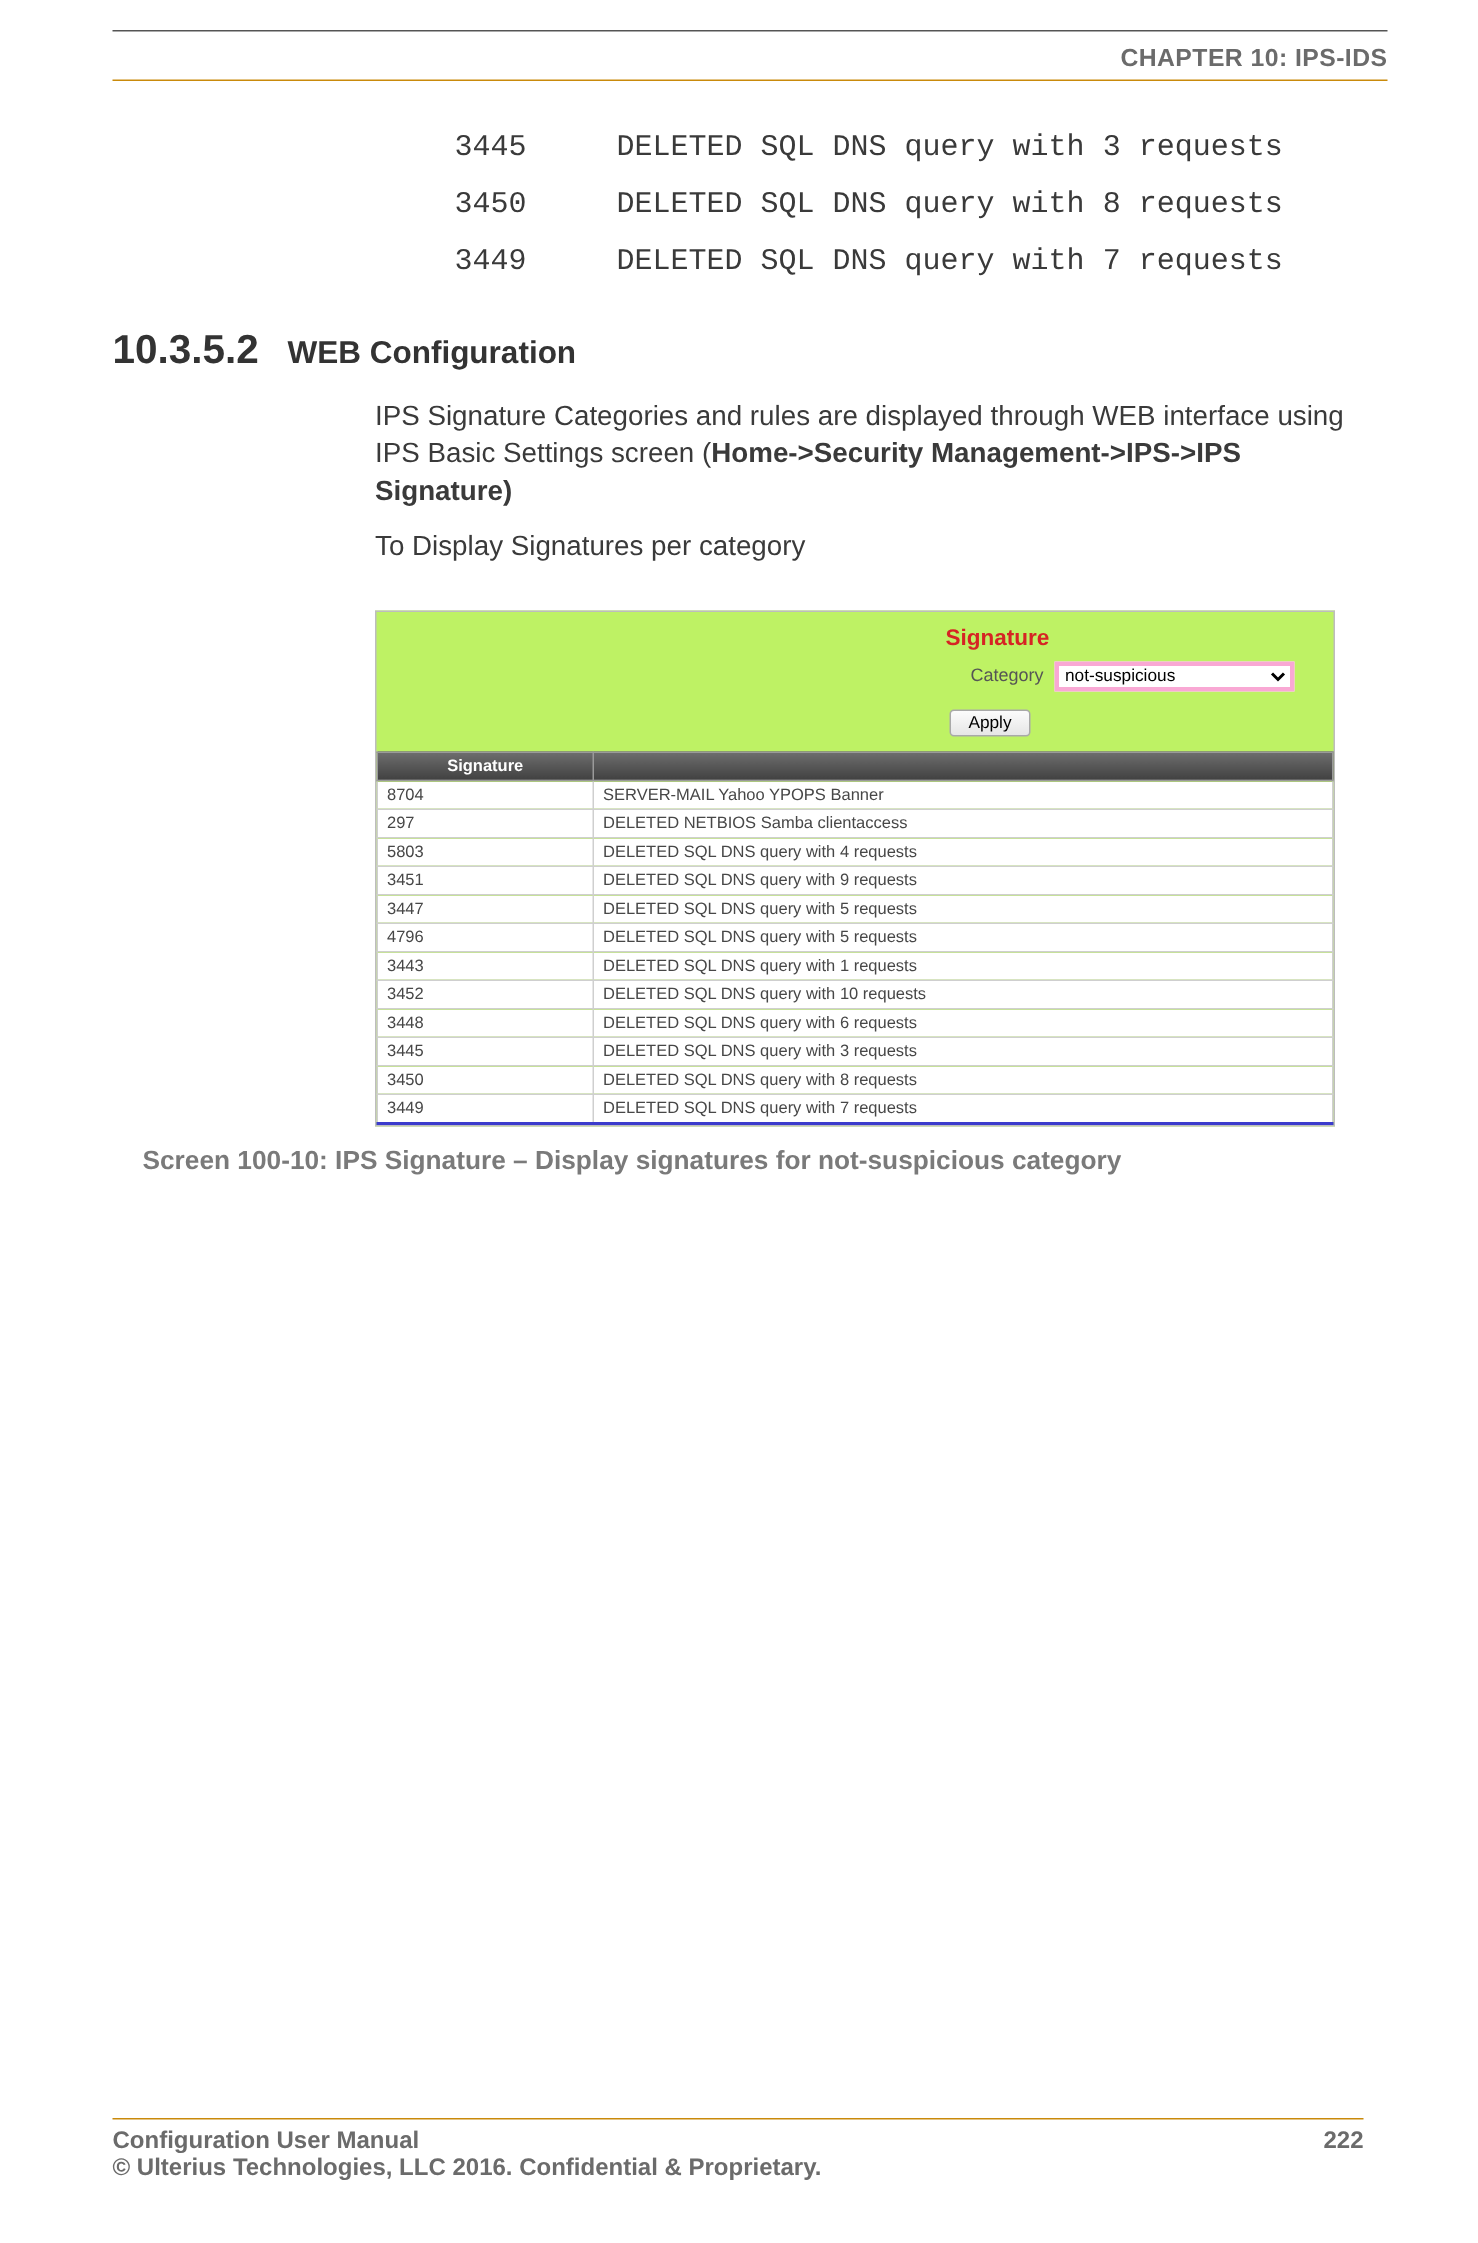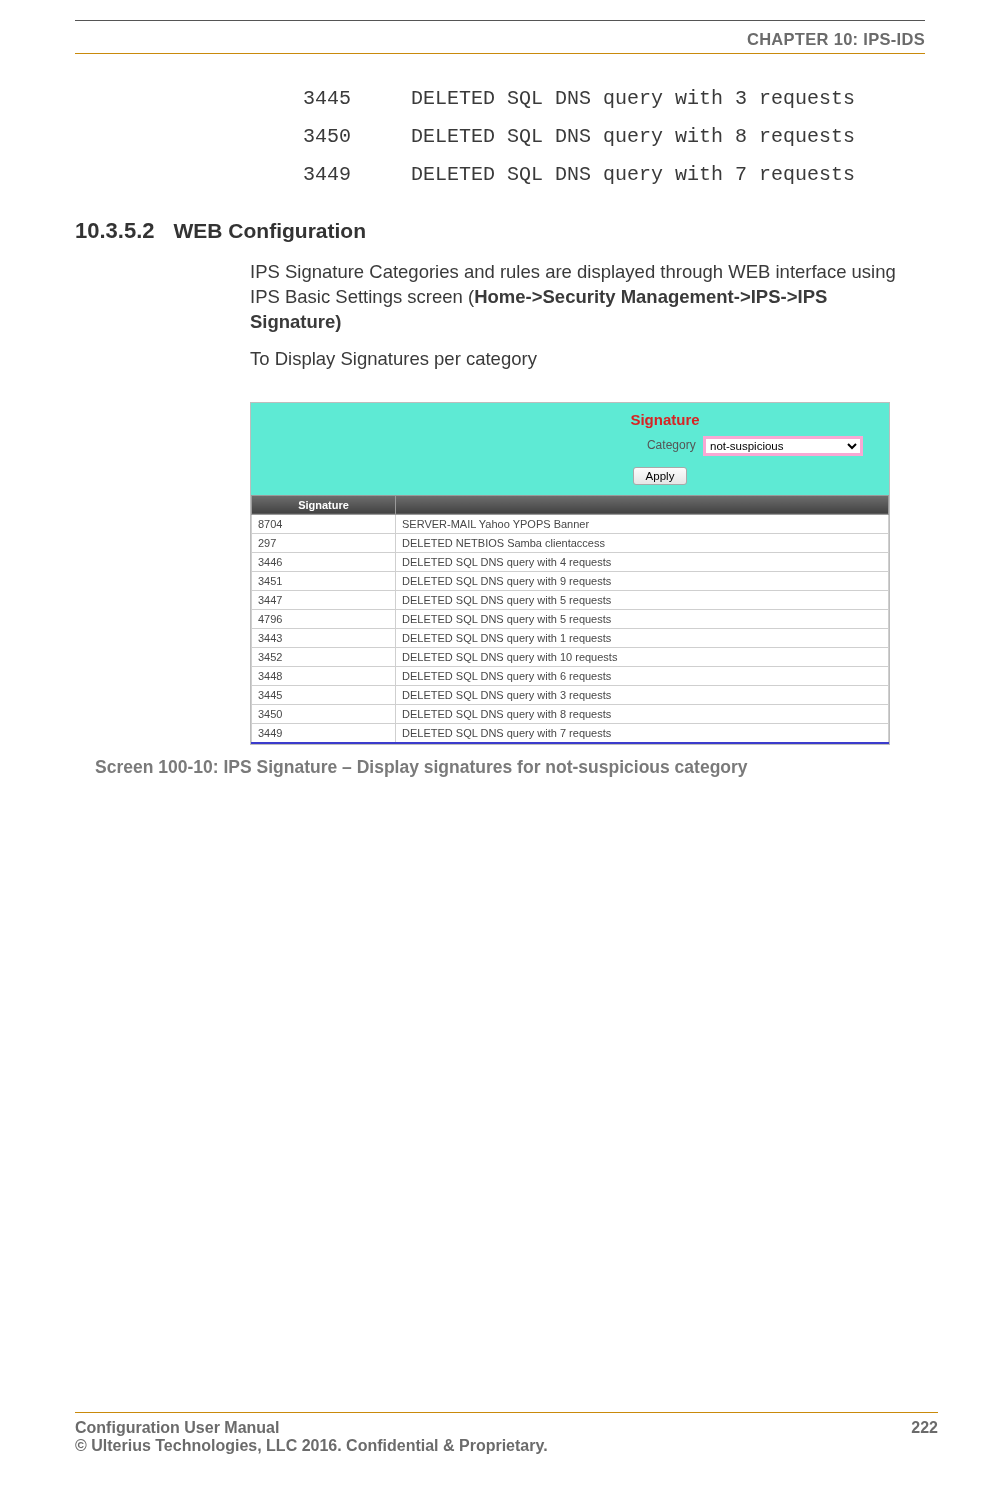--- a/index.html
+++ b/index.html
@@ -23,32 +23,32 @@
     margin-bottom: 26px;
   }
   .code-block {
     font-family: "Courier New", Courier, monospace;
     font-size: 20px;
     color: #3a3a3a;
     margin-left: 228px;
     line-height: 1.9;
     margin-bottom: 24px;
   }
-  .sect-num { font-weight: bold; font-size: 22px; color: #333; }
+  .sect-num { font-weight: bold; font-size: 27px; color: #333; }
   .sect-title { font-weight: bold; font-size: 21px; color: #333; margin-left: 14px; }
   .section-row { margin-bottom: 16px; }
   .body-text { margin-left: 175px; margin-right: 10px; font-size: 18.5px; color: #3a3a3a; line-height: 1.35; margin-bottom: 12px; }
   .body-text .bold { font-weight: bold; }
   .figure-wrap {
     margin: 30px 0 12px 175px;
     width: 640px;
   }
   .figure {
     border: 1px solid #bdbdbd;
-    background: #5eead4;
+    background: #bef264;
     width: 100%;
   }
   .fig-top { padding: 6px 6px 4px 6px; }
   .fig-title-row { text-align: center; margin-bottom: 6px; }
   .sig-label { font-weight: bold; color: #d62424; font-size: 15px; margin-left: 190px; }
   .category-row { text-align: right; padding-right: 20px; margin-bottom: 8px; font-size: 12px; color: #555; }
   .category-row select {
     width: 160px; height: 20px; font-size: 11.5px; border: 3px solid #f9a8d4; background: #fff;
     vertical-align: middle; margin-left: 4px;
   }
@@ -74,21 +74,21 @@
   }
   .sig-table tr.last-row td { border-bottom: 2px solid #3b3bcc; }
   .caption {
     margin-left: 20px;
     font-weight: bold;
     color: #7a7a7a;
     font-size: 17.5px;
   }
   .footer {
     position: absolute;
-    left: 75px; right: 47px; bottom: 40px;
+    left: 75px; right: 76px; bottom: 40px;
     border-top: 1.5px solid #c98a0b;
     padding-top: 6px;
     color: #6b6b6b;
     font-weight: bold;
     font-size: 16px;
   }
   .footer-row { display: flex; justify-content: space-between; }
   .top-line { position:absolute; top:20px; left:75px; right:60px; border-top:1px solid #555; }
 </style>
 </head>
@@ -141,21 +141,21 @@
       <tbody>
         <tr>
             <td>8704</td>
             <td>SERVER-MAIL Yahoo YPOPS Banner</td>
           </tr>
         <tr>
             <td>297</td>
             <td>DELETED NETBIOS Samba clientaccess</td>
           </tr>
         <tr>
-            <td>3446</td>
+            <td>5803</td>
             <td>DELETED SQL DNS query with 4 requests</td>
           </tr>
         <tr>
             <td>3451</td>
             <td>DELETED SQL DNS query with 9 requests</td>
           </tr>
         <tr>
             <td>3447</td>
             <td>DELETED SQL DNS query with 5 requests</td>
           </tr>

